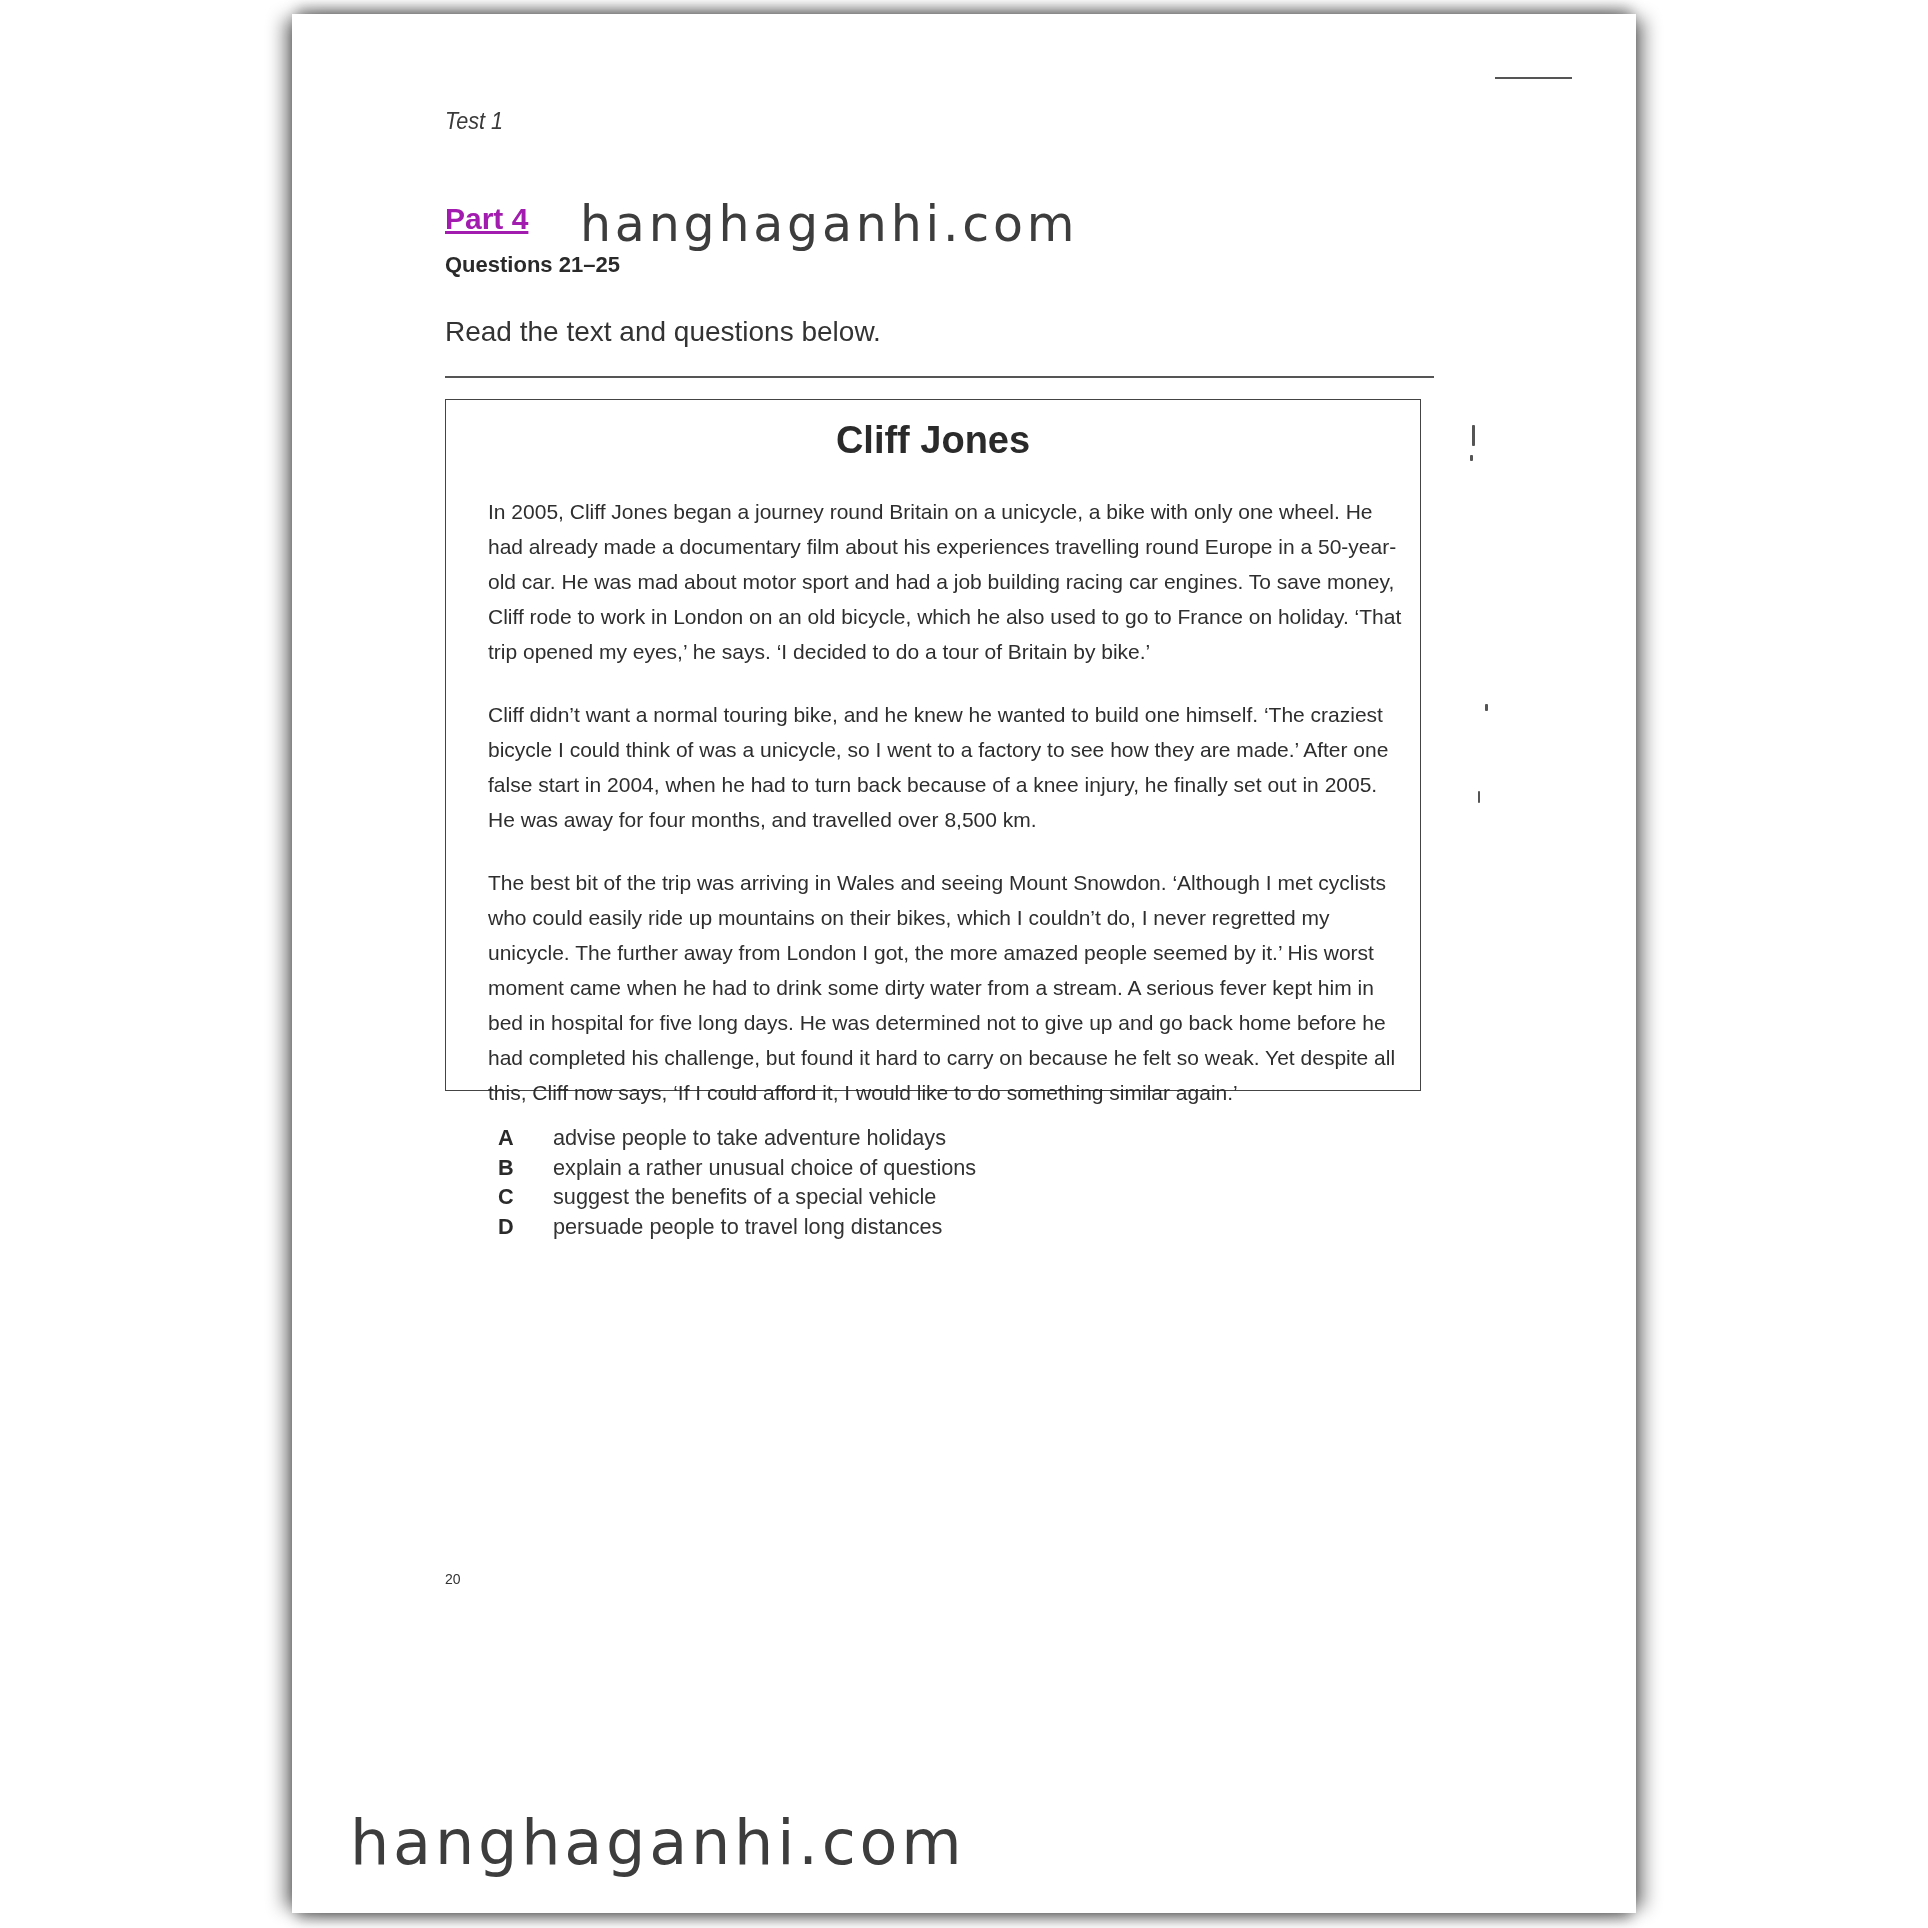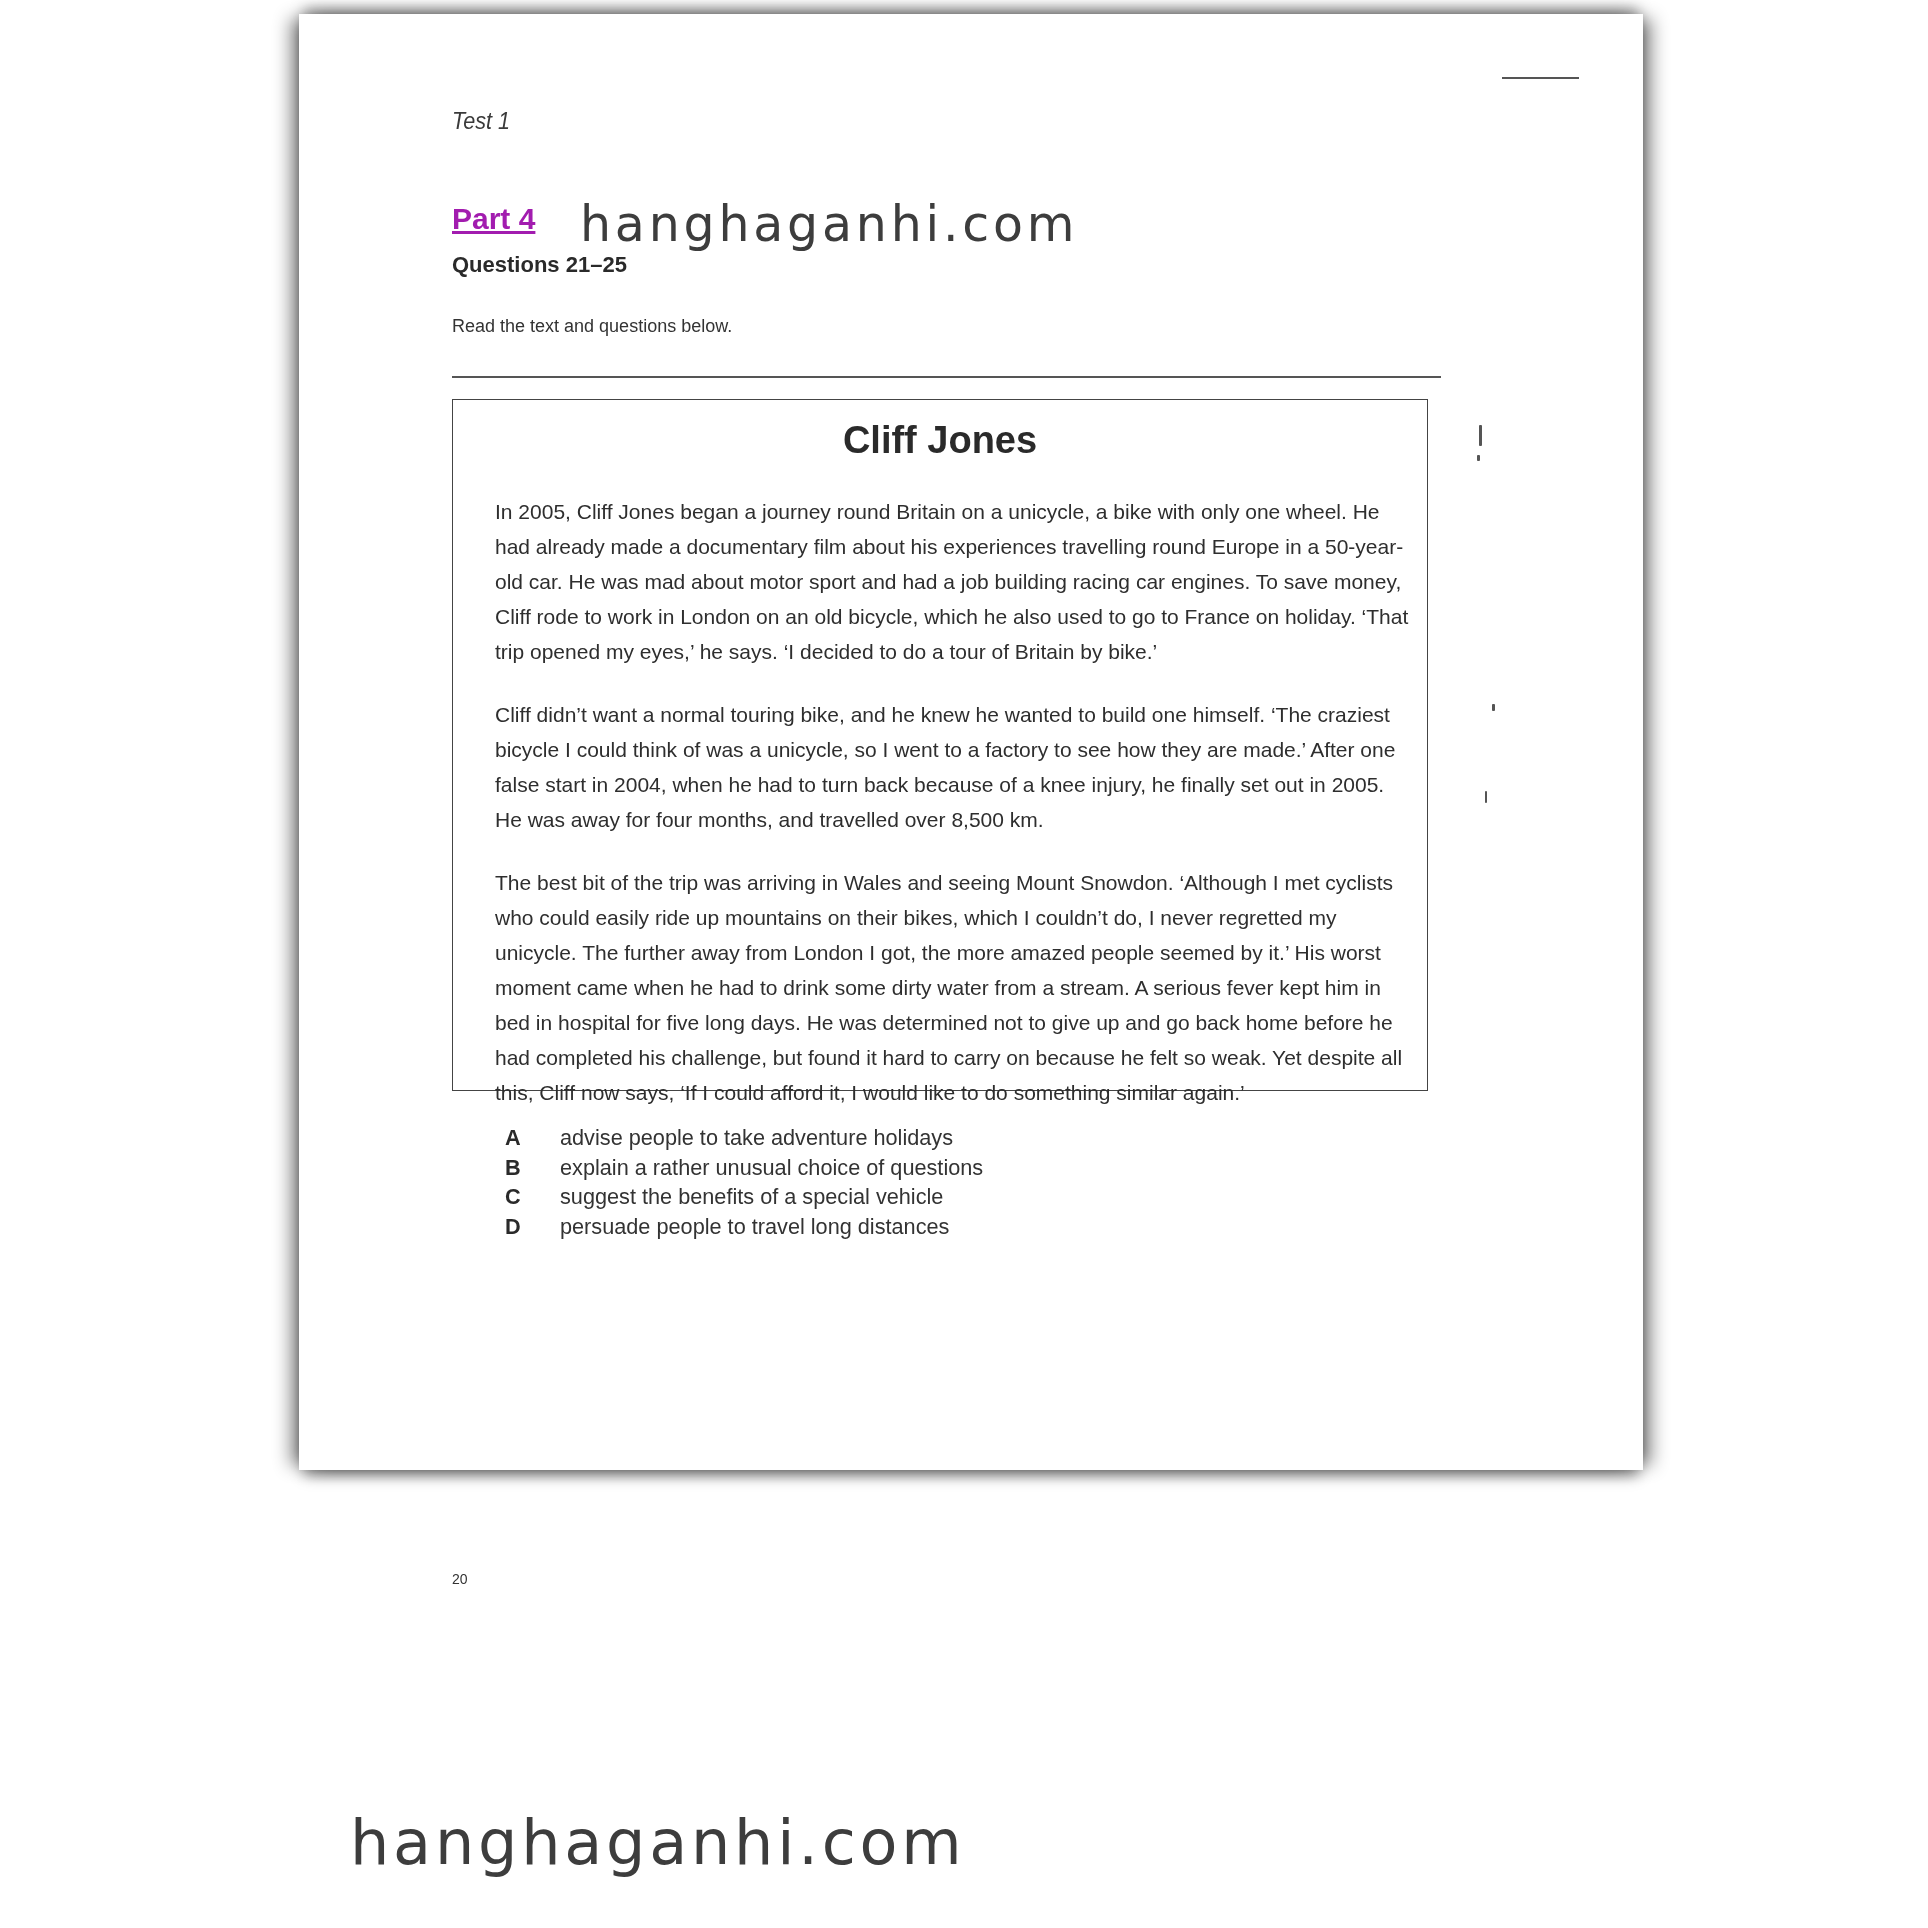--- a/index.html
+++ b/index.html
@@ -2,33 +2,33 @@
 <html style="font-size:15px"><head>
   <meta charset="utf-8">
   <style>
     html, body { margin: 0; padding: 0; }
     body {
       width: 1928px; height: 1928px; position: relative; overflow: hidden;
       background: #ffffff;
       font-family: "Liberation Sans", sans-serif;
     }
     .page {
-      position: absolute; left: 299px; top: 14px; width: 1344px; height: 1456px;
+      position: absolute; left: 292px; top: 14px; width: 1344px; height: 1899px;
       background: #ffffff;
       box-shadow: -13px 0 17px -3.8px rgba(0,0,0,0.45), 13px 0 17px -3.8px rgba(0,0,0,0.45), 0 -9.4px 13px -3.8px rgba(0,0,0,0.35), 0 9.4px 13px -3.8px rgba(0,0,0,0.4);
     }
     .abs { position: absolute; }
     .test-label {
       left: 153px; top: 94px; font-size: 23.5px; font-style: italic; color: #3a3a3a;
       transform: scaleX(0.92); transform-origin: left top;
     }
     .top-right-rule { left: 1203px; top: 63px; width: 77px; height: 1.9px; background: #555; }
     .part-title { left: 153px; top: 188px; font-size: 30px; font-weight: bold; color: #a21caf; text-decoration: underline; }
     .questions-title { left: 153px; top: 238px; font-size: 22px; font-weight: bold; color: #2a2a2a; }
-    .instr { left: 153px; font-size: 18px; color: #333; }
+    .instr { left: 153px; font-size: 28px; color: #333; }
     .instr b { color: #222; }
     .instr-1 { top: 302px; }
     .instr-2 { top: 331px; }
     .h-rule { left: 153px; top: 362px; width: 989px; height: 1.9px; background: #555; }
     .text-box {
       left: 153px; top: 385px; width: 976px; height: 692px;
       border: 1.9px solid #444; box-sizing: border-box;
     }
     .box-title {
       position: absolute; left: 0; right: 0; top: 19px; text-align: center;

